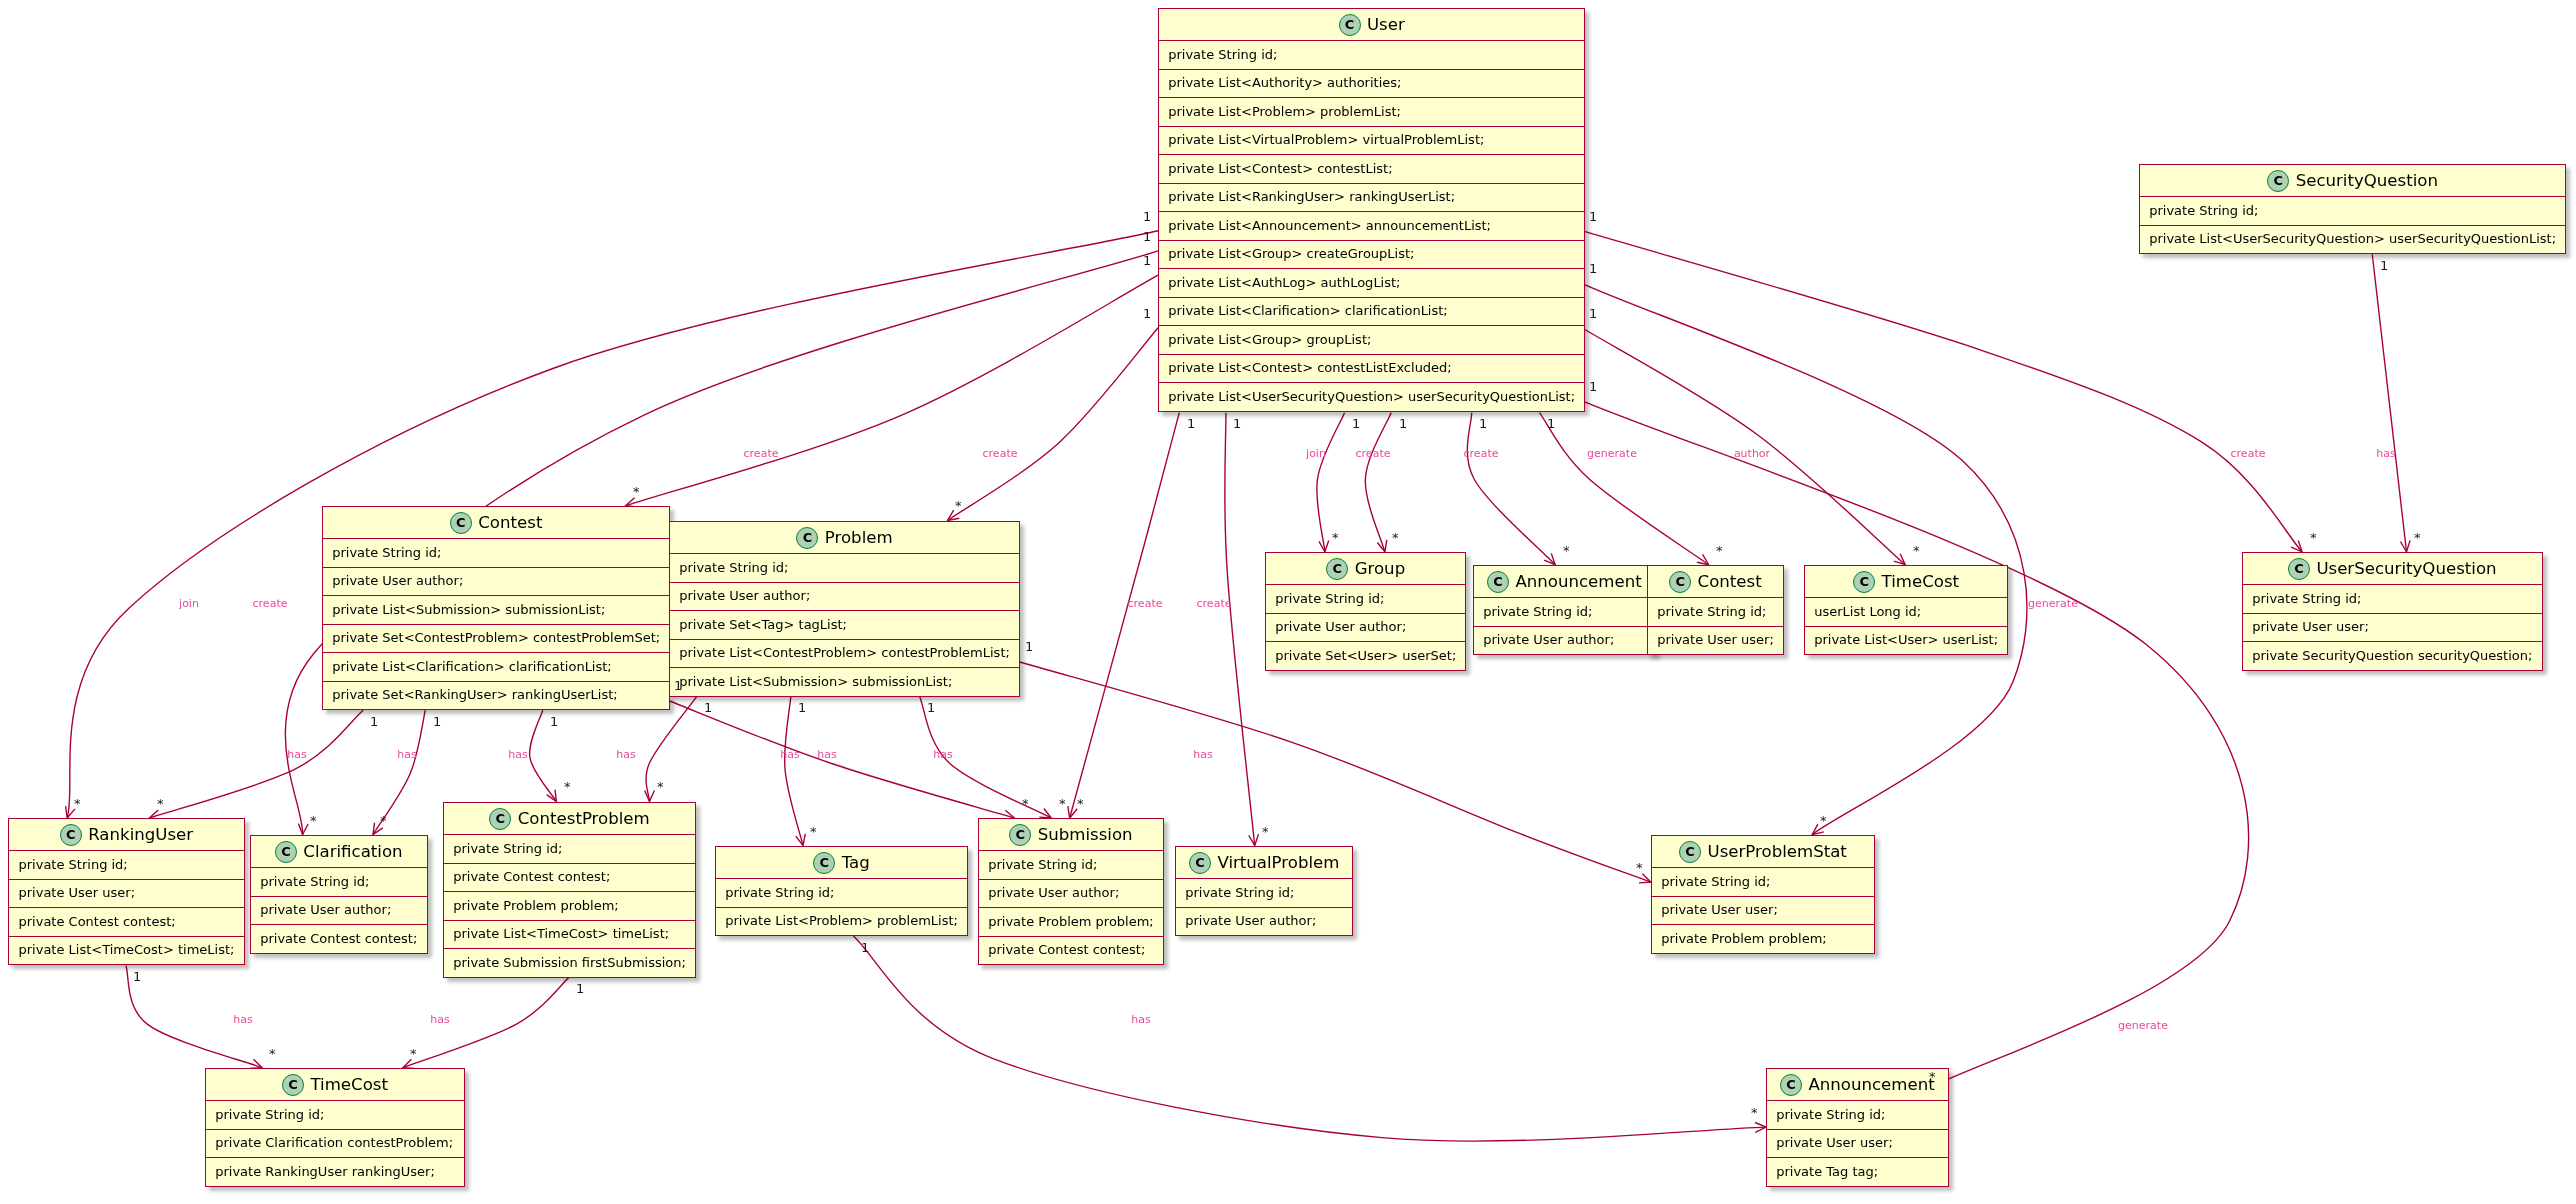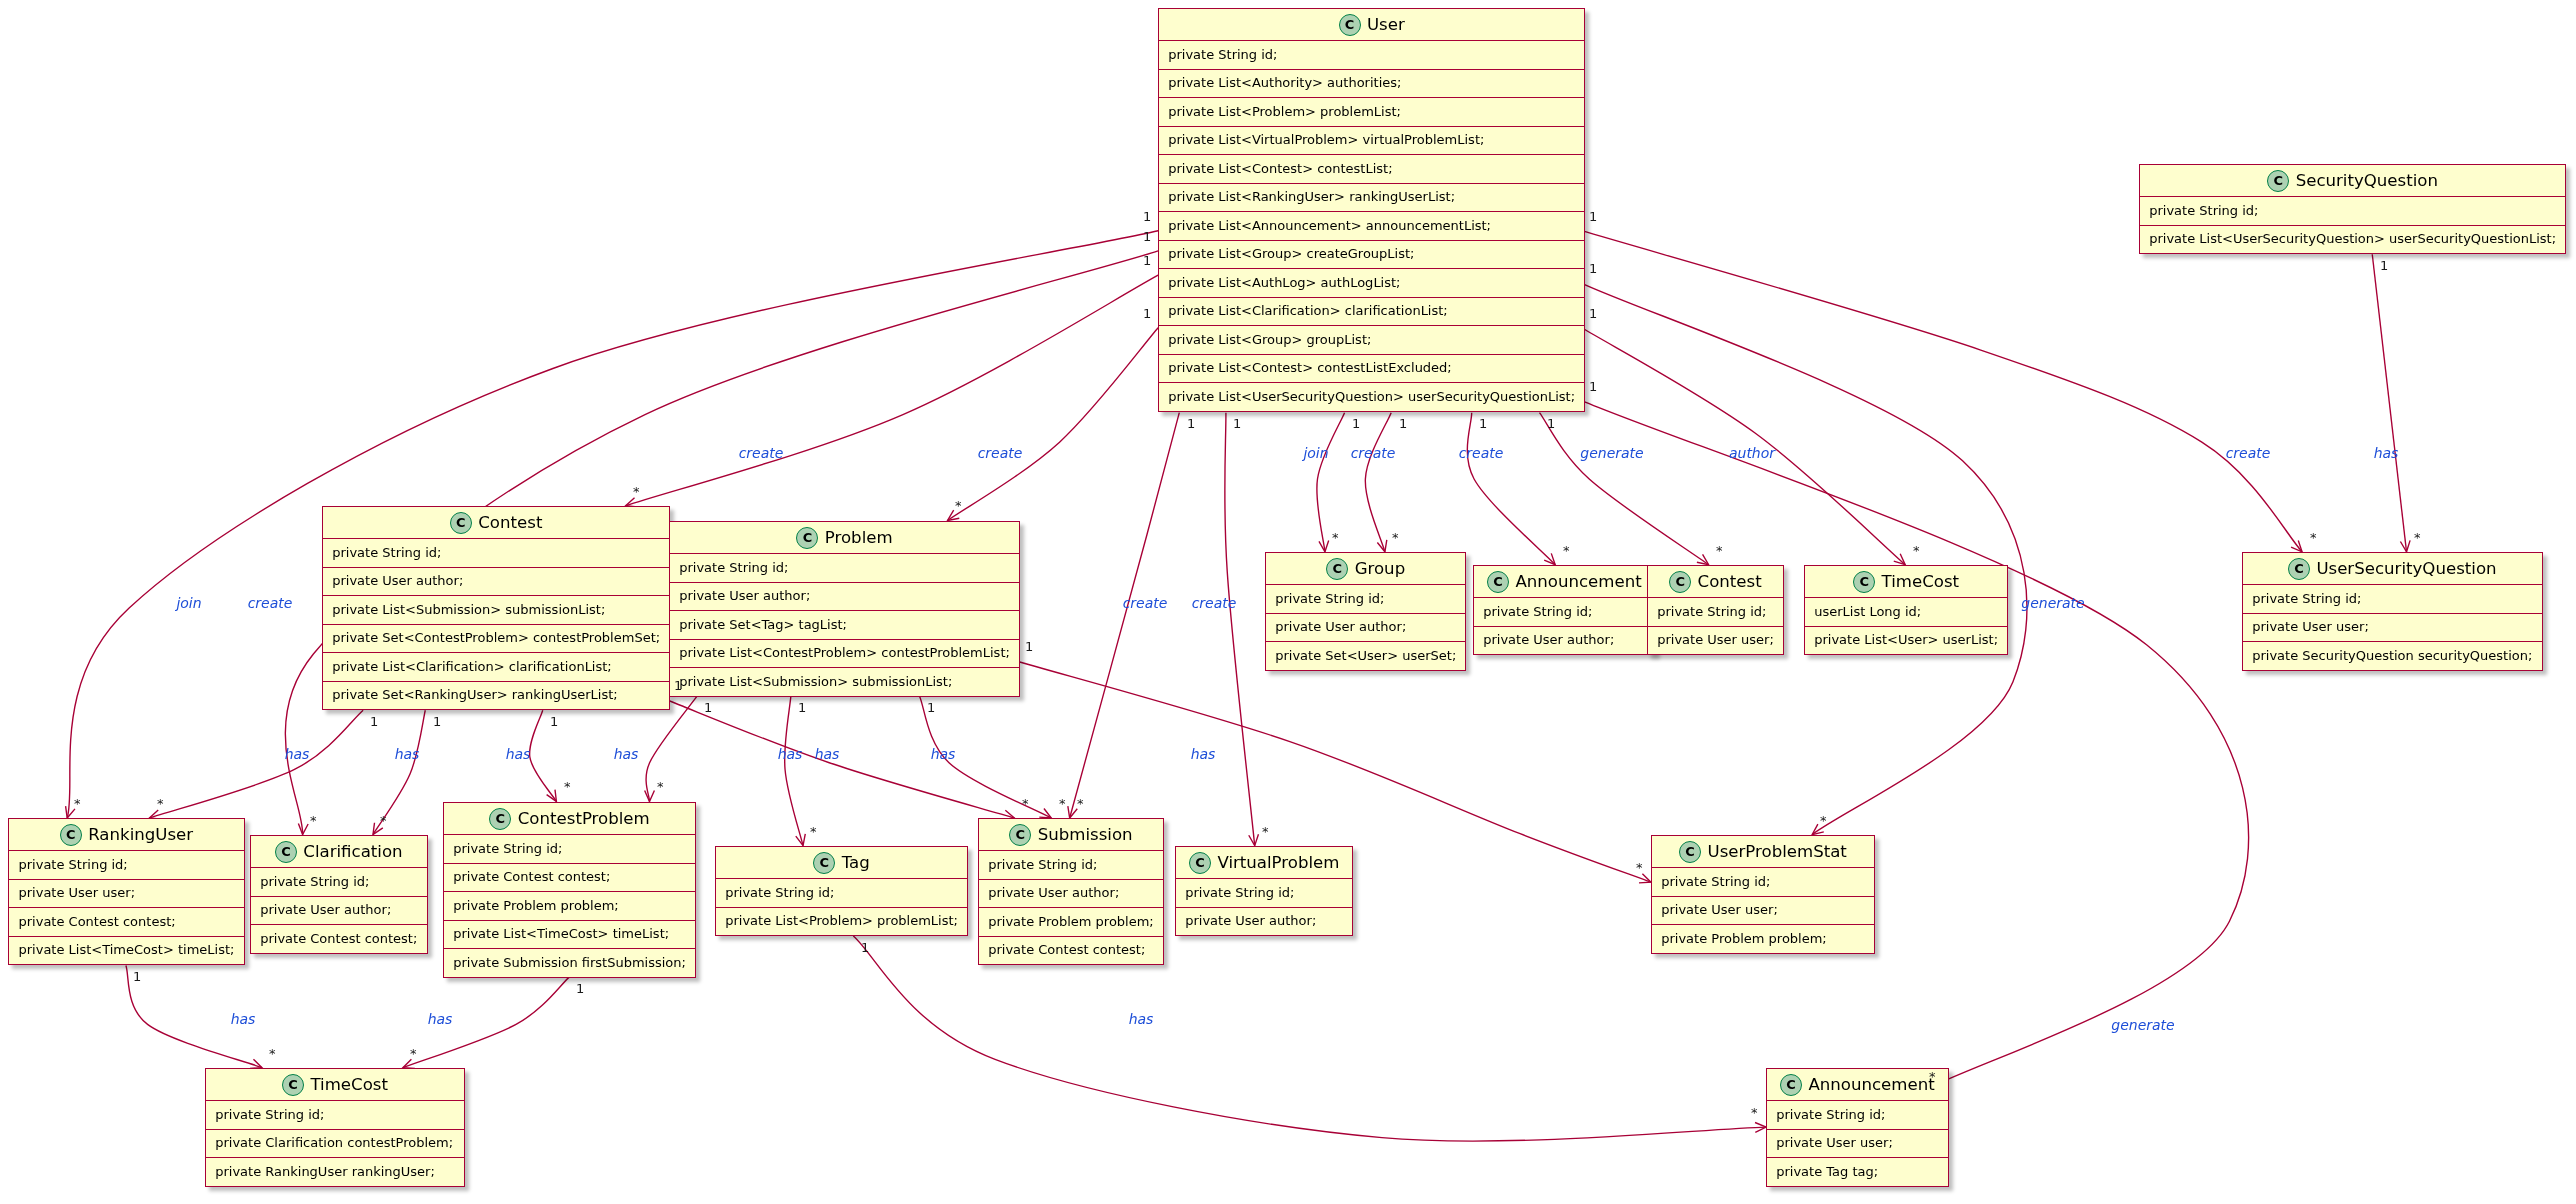--- a/index.html
+++ b/index.html
@@ -25,21 +25,21 @@
     background:#ADD1B2;border:0.9px solid #038048;
     display:inline-flex;align-items:center;justify-content:center;
     font-size:13px;font-weight:bold;color:#000;flex:0 0 auto;
   }
   .uml-field{
     border-top:0.9px solid #A80036;
     padding:6.4px 9.2px;font-size:13px;line-height:14.7px;
   }
   .edge-label{
     position:absolute;transform:translate(-50%,-50%);
-    font-size:14px;color:#1d4ed8;white-space:nowrap;font-style:italic;
+    font-size:11px;color:#ec4899;white-space:nowrap;
   }
   .mult-label{
     position:absolute;font-size:13px;color:#1a1a1a;white-space:nowrap;
   }
 </style>
 </head>
 <body>
 
 <div id="diagram">
   <svg id="edge-layer" width="2576" height="1204" viewBox="0 0 2796 1307">

